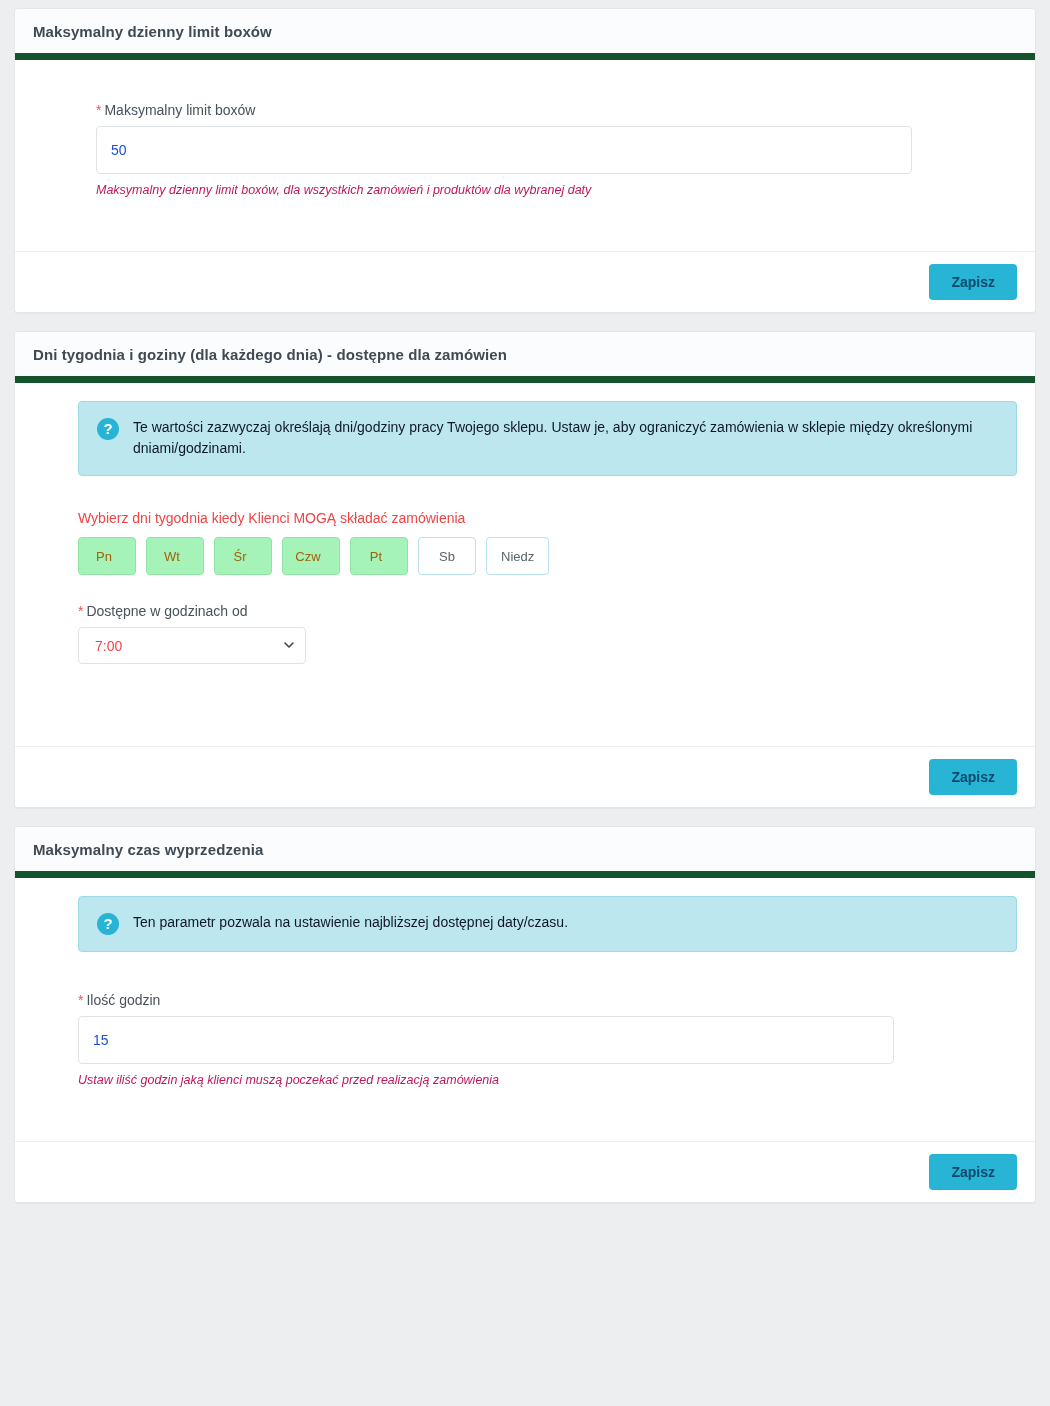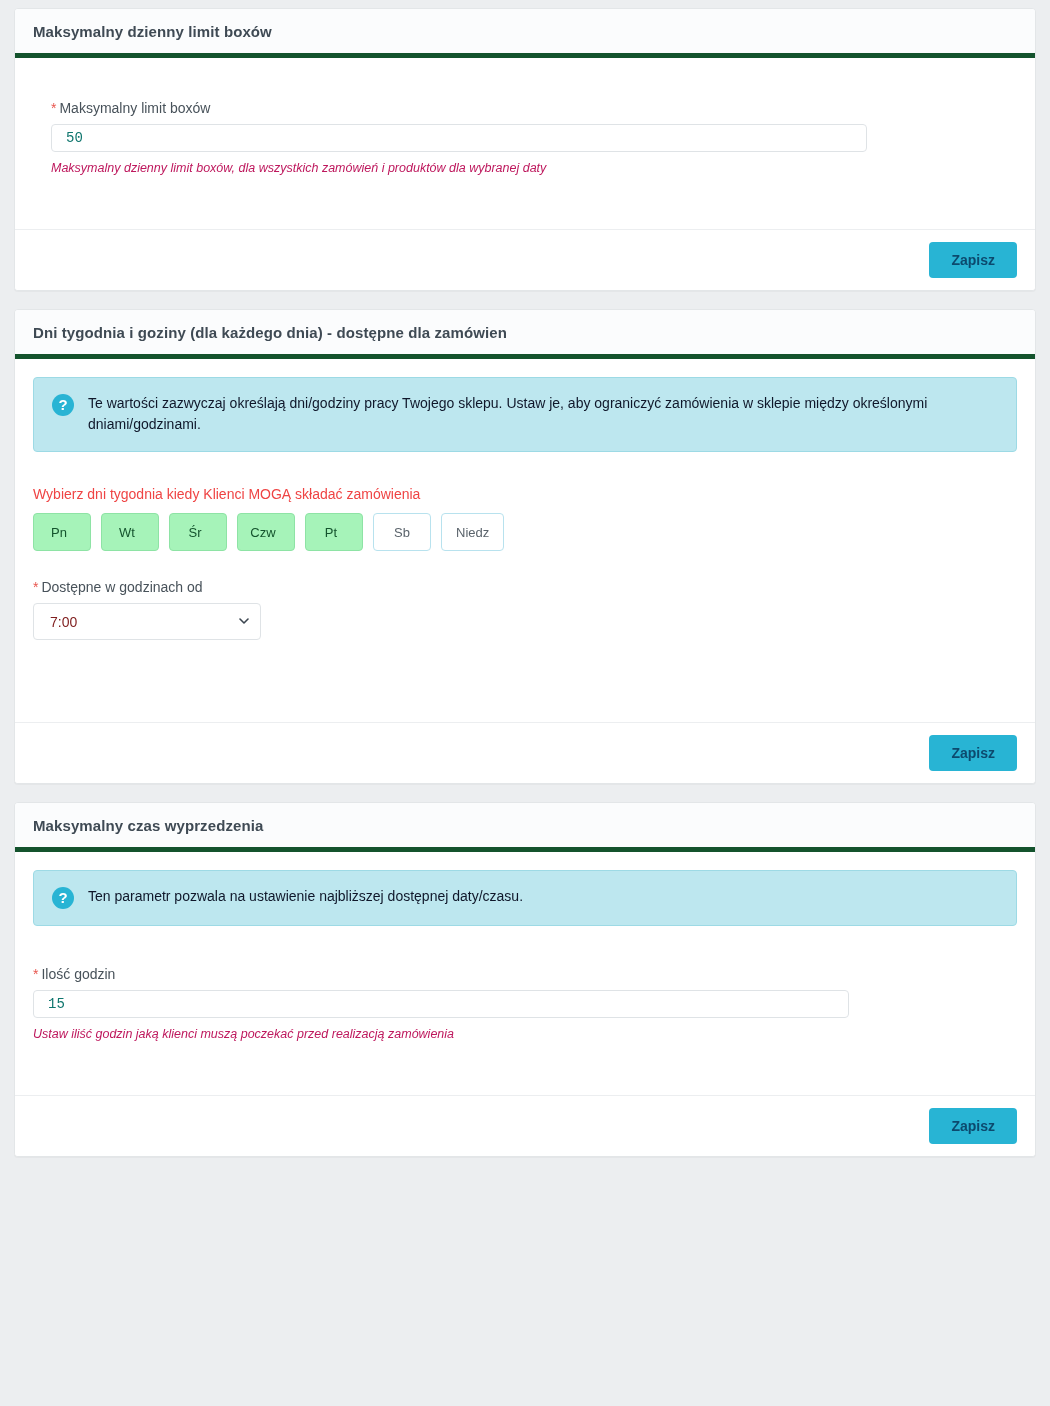--- a/index.html
+++ b/index.html
@@ -28,32 +28,33 @@
     border: 1px solid #e3e6e8;
     border-radius: 4px;
     box-shadow: 0 1px 1px rgba(0,0,0,0.035);
     margin-bottom: 18px;
     overflow: hidden;
   }
   .card:last-child { margin-bottom: 0; }
 
   .card-header {
     background: #fbfcfd;
-    border-bottom: 5px solid #14532d;
+    border-bottom: 7px solid #14532d;
     padding: 14px 18px 13px 18px;
   }
   .card-title {
     font-size: 15px;
     font-weight: bold;
     color: #3f4a54;
     letter-spacing: 0.1px;
   }
   .card-body {
     background: #ffffff;
     padding: 20px 18px 26px 18px;
+    margin-left: 45px;
   }
   .card-footer {
     background: #ffffff;
     border-top: 1px solid #eceef0;
     padding: 12px 18px;
     display: flex;
     justify-content: flex-end;
   }
 
   
@@ -97,25 +98,25 @@
     margin-bottom: 8px;
   }
   .req {
     color: #e8554d;
     margin-right: 3px;
     font-weight: normal;
   }
   .text-input {
     display: block;
     width: 816px;
-    height: 28px;
+    height: 48px;
     padding: 6px 14px;
-    font-family: Liberation Mono, monospace;
-    font-size: 14px;
-    color: #0f766e;
+    font-family: Liberation Sans, sans-serif;
+    font-size: 14px;
+    color: #1d4ed8;
     background: #ffffff;
     border: 1px solid #dfe3e6;
     border-radius: 4px;
     outline: none;
   }
   .help-text {
     display: block;
     font-size: 12.5px;
     font-style: italic;
     color: #be185d;
@@ -127,21 +128,21 @@
     position: relative;
     display: inline-block;
     width: 228px;
   }
   .select-box {
     width: 228px;
     height: 37px;
     padding: 6px 30px 6px 16px;
     font-family: "Liberation Sans", "DejaVu Sans", sans-serif;
     font-size: 14px;
-    color: #7f1d1d;
+    color: #ef4444;
     background: #ffffff;
     border: 1px solid #dfe3e6;
     border-radius: 4px;
     line-height: 24px;
     cursor: pointer;
   }
   .chev {
     position: absolute;
     right: 12px;
     top: 13px;
@@ -174,21 +175,21 @@
     border: 1px solid #b8e2ee;
     border-radius: 4px;
     cursor: pointer;
     display: inline-flex;
     align-items: center;
     justify-content: center;
   }
   .day-btn.selected {
     background: #a6f3b9;
     border-color: #8ee3a5;
-    color: #14532d;
+    color: #a16207;
     padding-left: 8px;
   }
 
   .gap-22 { height: 22px; }
   .gap-28 { height: 28px; }
 
   
   .btn-save {
     background: #28b4d4;
     border: none;

